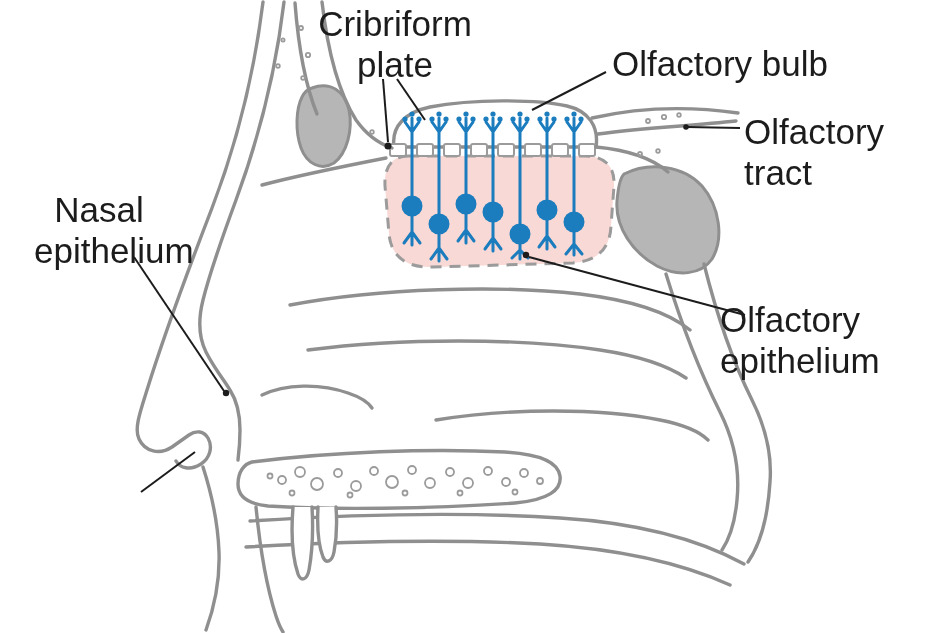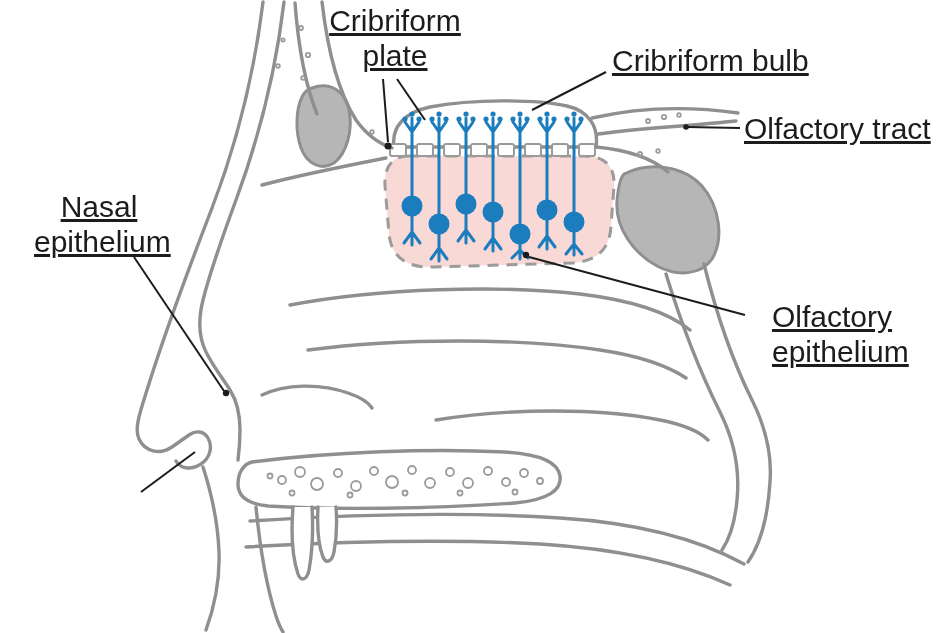--- a/index.html
+++ b/index.html
@@ -12,21 +12,21 @@
   .outline{fill:none;stroke:var(--c-outline,#8f8f8f);stroke-width:3.4;stroke-linecap:round;stroke-linejoin:round;}
   .fill-white{fill:#ffffff;}
   .bone{fill:var(--c-bone-fill,#b6b6b6);stroke:var(--c-outline,#8f8f8f);stroke-width:3;}
   .epi{fill:var(--c-epithelium-fill,#f8d9d5);stroke:var(--c-epithelium-border,#9b9b9b);stroke-width:3;stroke-dasharray:11 8;}
   .plate-hole{fill:#ffffff;stroke:#9b9b9b;stroke-width:2;}
   .neuron-line{fill:none;stroke:var(--c-neuron-blue,#1b7cbe);stroke-width:3;stroke-linecap:round;stroke-linejoin:round;}
   .neuron-body{fill:var(--c-neuron-blue,#1b7cbe);}
   .pointer{fill:none;stroke:var(--c-label-text,#1c1c1c);stroke-width:2;}
   .dot{fill:var(--c-label-text,#1c1c1c);}
   .speck{fill:none;stroke:#9b9b9b;stroke-width:1.8;}
-  .label{position:absolute;font-size:30px;color:var(--c-label-text,#1c1c1c);line-height:1.16;white-space:pre-line;text-decoration:underline;}
+  .label{position:absolute;font-size:35px;color:var(--c-label-text,#1c1c1c);line-height:1.16;white-space:pre-line;}
   .center{text-align:center;}
 </style>
 </head>
 <body>
 
 <div class="stage">
   <svg width="950" height="633" viewBox="0 0 950 633">
 
     <g>
       <path class="epi" d="M408 156 L584 156 C606 156 615 167 614 186 L611 226 C610 249 597 261 573 263 L432 267 C406 268 391 256 389 234 L385 186 C384 167 392 156 408 156 Z"></path>
@@ -193,23 +193,23 @@
       </g>
       <g>
         <path class="pointer" d="M141 492 L195 452"></path>
       </g>
     </g>
   </svg>
 
   <div class="label center" style="left:315px;top:4px;width:160px">Cribriform
 plate</div>
 
-  <div class="label" style="left:612px;top:44px">Cribriform bulb</div>
+  <div class="label" style="left:612px;top:44px">Olfactory bulb</div>
 
   <div class="label" style="left:744px;top:112px">Olfactory tract</div>
 
   <div class="label center" style="left:34px;top:190px;width:130px">Nasal
 epithelium</div>
 
-  <div class="label" style="left:772px;top:300px">Olfactory
+  <div class="label" style="left:720px;top:300px">Olfactory
 epithelium</div>
 
 </div>
 
 </body></html>

